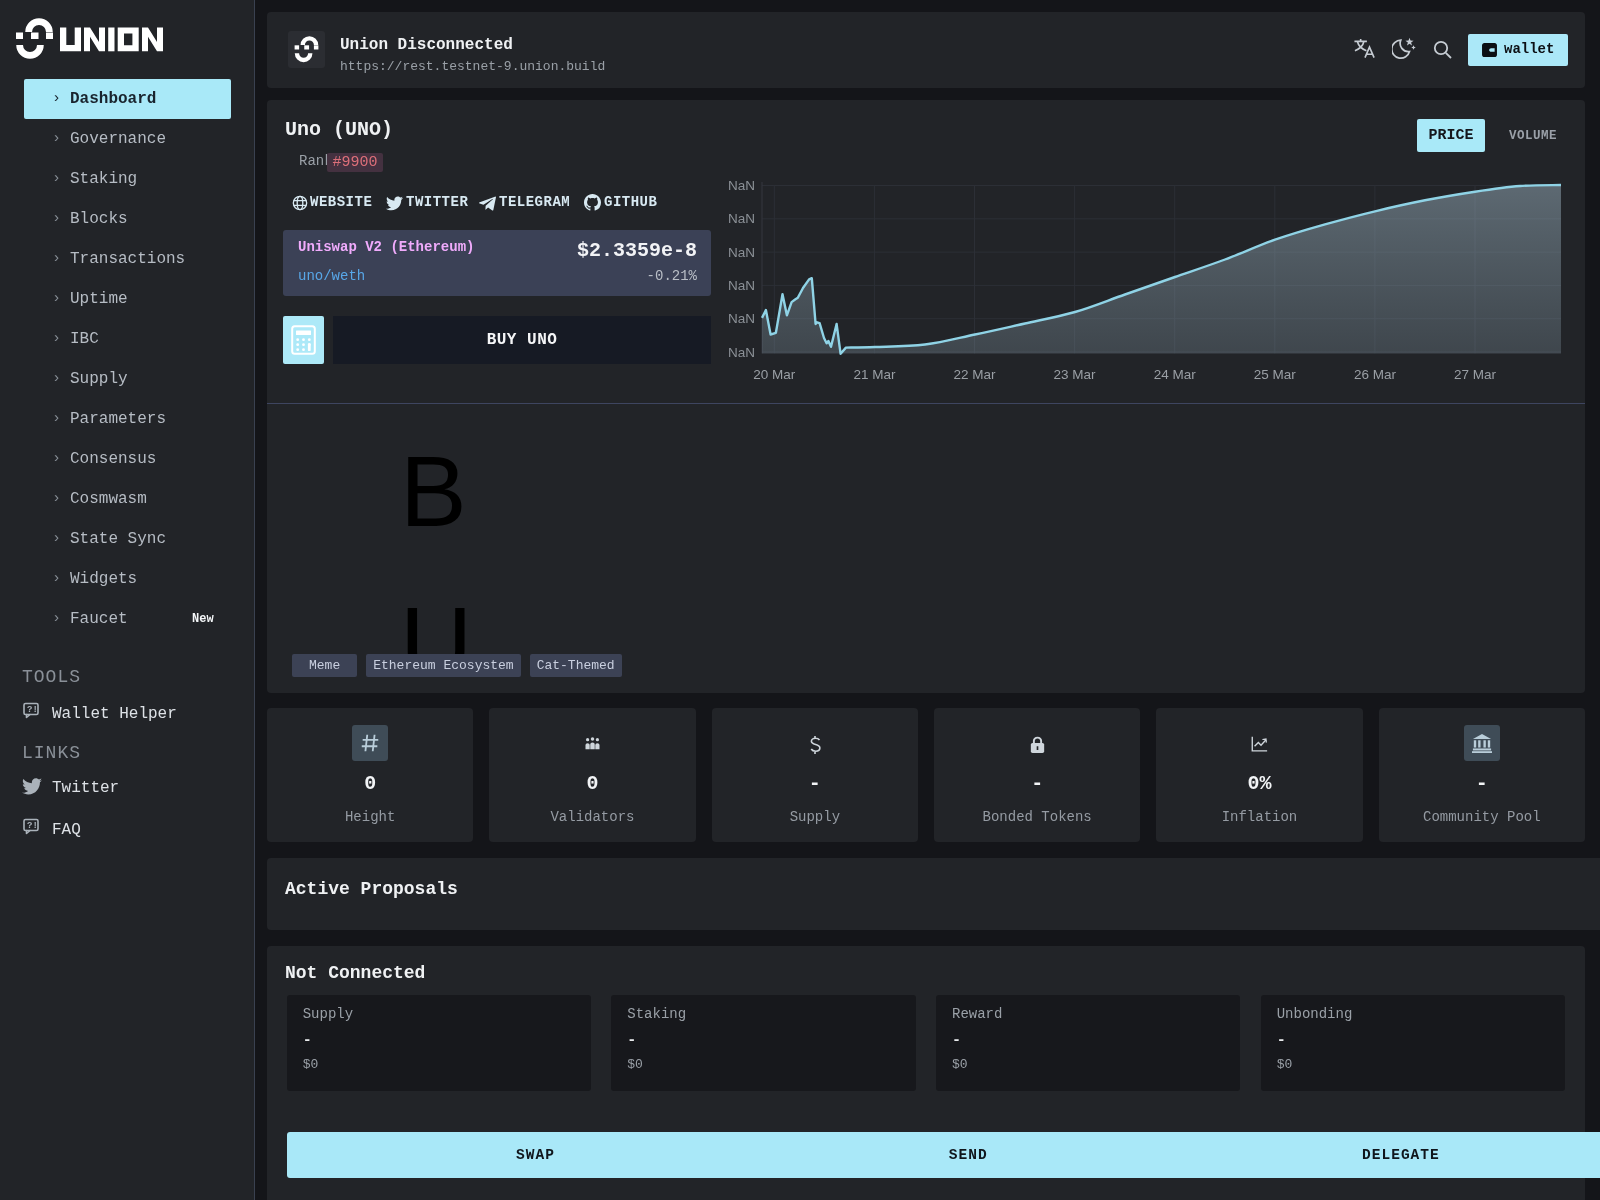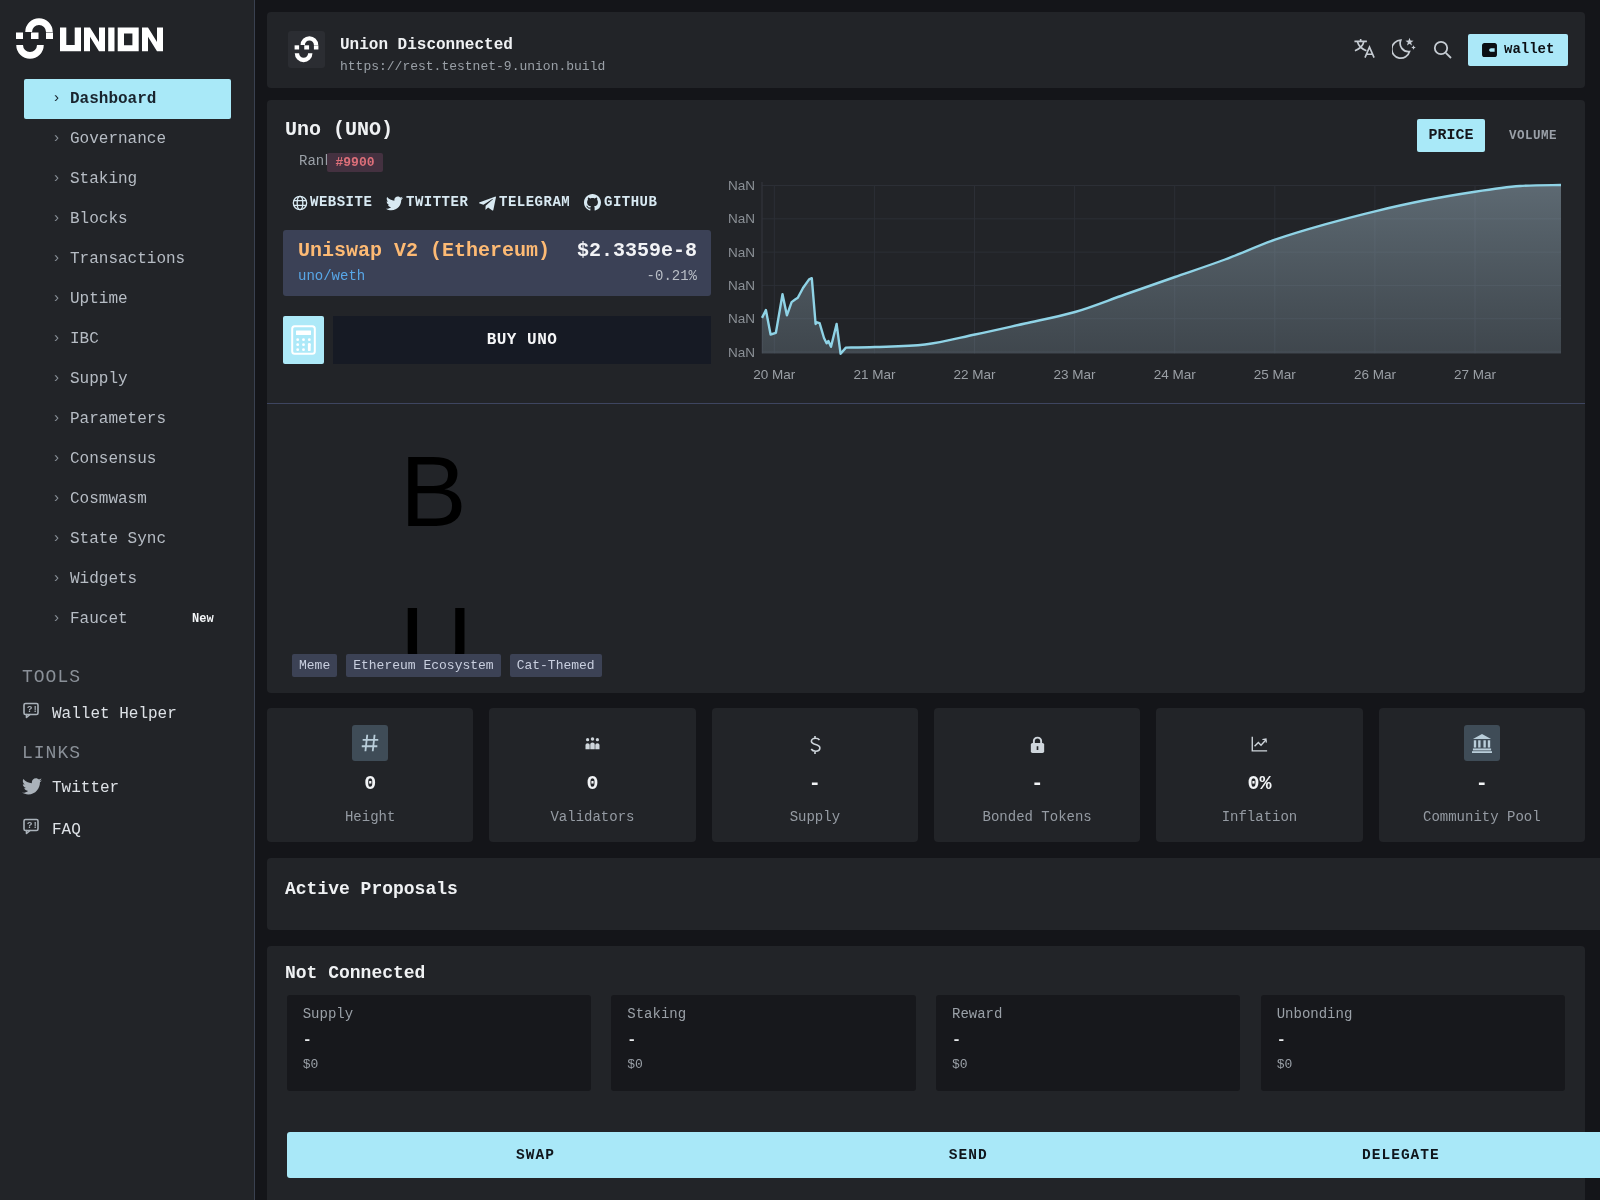--- a/index.html
+++ b/index.html
@@ -180,21 +180,21 @@
 
   <div class="card" style="left:267px;top:100px;width:1318px;height:593px;overflow:hidden;">
 
     <div class="abs sans" style="left:0;top:304px;width:1318px;height:250px;overflow:hidden;">
       <div style="position:absolute;left:133px;top:12px;font-size:100px;line-height:151px;color:#000;">B<br>U</div>
     </div>
 
     <div class="abs b white" style="left:18px;top:18px;font-size:20px;">Uno (UNO)</div>
 
     <div class="abs gray" style="left:32px;top:53px;font-size:14px;">Rank:</div>
-    <div class="abs" style="left:60px;top:53px;width:56px;height:19px;background:#443140;border-radius:2px;text-align:center;line-height:19px;font-size:13px;font-weight:bold;color:#dd6f79;">#9900</div>
+    <div class="abs" style="left:60px;top:53px;width:56px;height:19px;background:#443140;border-radius:2px;text-align:center;line-height:19px;font-size:15px;font-weight:normal;color:#dd6f79;">#9900</div>
 
     <svg class="abs" style="left:25px;top:95px;" width="16" height="16" viewBox="0 0 24 24" fill="none" stroke="#d8e9f2" stroke-width="2">
         <circle cx="12" cy="12" r="10"></circle>
         <ellipse cx="12" cy="12" rx="4.2" ry="10"></ellipse>
         <path d="M2.5 8.5h19M2.5 15.5h19"></path>
       </svg>
     <div class="abs b slink" style="left:43px;">WEBSITE</div>
     <svg class="abs" style="left:119px;top:96px;" width="17" height="15" viewBox="0 0 24 20" fill="#d8e9f2">
         <path d="M24 2.4c-.9.4-1.8.7-2.8.8 1-.6 1.8-1.6 2.2-2.7-1 .6-2 1-3.1 1.2C19.4.7 18.1 0 16.7 0c-2.7 0-4.9 2.2-4.9 4.9 0 .4 0 .8.1 1.1C7.8 5.8 4.1 3.9 1.7.9 1.2 1.7 1 2.5 1 3.4c0 1.7.9 3.2 2.2 4.1-.8 0-1.6-.2-2.2-.6v.1c0 2.4 1.7 4.4 3.9 4.8-.4.1-.8.2-1.3.2-.3 0-.6 0-.9-.1.6 2 2.4 3.4 4.6 3.4-1.7 1.3-3.8 2.1-6.1 2.1-.4 0-.8 0-1.2-.1 2.2 1.4 4.8 2.2 7.5 2.2 9.1 0 14-7.5 14-14v-.6c1-.7 1.8-1.6 2.5-2.5z"></path>
       </svg>
@@ -202,21 +202,21 @@
     <svg class="abs" style="left:212px;top:96px;" width="17" height="15" viewBox="0 0 24 20" fill="#d8e9f2">
         <path d="M23.9 1.7L20.3 18.8c-.3 1.2-1 1.5-2 .9l-5.5-4.1-2.7 2.6c-.3.3-.5.5-1.1.5l.4-5.6L19.6 3.9c.4-.4-.1-.6-.7-.2L6.3 11.6l-5.4-1.7c-1.2-.4-1.2-1.2.2-1.7L22.4.3c1-.4 1.8.2 1.5 1.4z"></path>
       </svg>
     <div class="abs b slink" style="left:232px;">TELEGRAM</div>
     <svg class="abs" style="left:317px;top:94px;" width="17" height="17" viewBox="0 0 16 16" fill="#d8e9f2">
         <path d="M8 0C3.58 0 0 3.58 0 8c0 3.54 2.29 6.53 5.47 7.59.4.07.55-.17.55-.38 0-.19-.01-.82-.01-1.49-2.01.37-2.53-.49-2.69-.94-.09-.23-.48-.94-.82-1.13-.28-.15-.68-.52-.01-.53.63-.01 1.08.58 1.23.82.72 1.21 1.87.87 2.33.66.07-.52.28-.87.51-1.07-1.78-.2-3.64-.89-3.64-3.95 0-.87.31-1.59.82-2.15-.08-.2-.36-1.02.08-2.12 0 0 .67-.21 2.2.82.64-.18 1.32-.27 2-.27s1.36.09 2 .27c1.53-1.04 2.2-.82 2.2-.82.44 1.1.16 1.92.08 2.12.51.56.82 1.27.82 2.15 0 3.07-1.87 3.75-3.65 3.95.29.25.54.73.54 1.48 0 1.07-.01 1.93-.01 2.2 0 .21.15.46.55.38A8.01 8.01 0 0016 8c0-4.42-3.58-8-8-8z"></path>
       </svg>
     <div class="abs b slink" style="left:337px;">GITHUB</div>
 
     <div class="abs" style="left:16px;top:130px;width:428px;height:66px;background:#3b4156;border-radius:3px;">
-      <div class="abs b" style="left:15px;top:9px;font-size:20px;color:#fdba74;">Uniswap V2 (Ethereum)</div>
+      <div class="abs b" style="left:15px;top:9px;font-size:14px;color:#f0abfc;">Uniswap V2 (Ethereum)</div>
       <div class="abs b" style="right:14px;top:9px;font-size:20px;color:#f2f3f6;">$2.3359e-8</div>
       <div class="abs" style="left:15px;top:38px;font-size:14px;color:#58a7e8;">uno/weth</div>
       <div class="abs" style="right:14px;top:38px;font-size:14px;color:#b9bec6;">-0.21%</div>
     </div>
 
     <div class="abs" style="left:16px;top:216px;width:41px;height:48px;background:#ade9f8;border-radius:2px;">
       <svg style="position:absolute;left:8px;top:9px;" width="25" height="30" viewBox="0 0 25 30" fill="none" stroke="#ffffff" stroke-width="2">
           <rect x="1.2" y="1.2" width="22.6" height="27.6" rx="2.5"></rect>
           <rect x="5" y="5.5" width="15" height="4.5" fill="#ffffff" stroke="none" rx="0.5"></rect>
           <g fill="#ffffff" stroke="none">
@@ -281,21 +281,21 @@
         <text x="474.7" y="209">24 Mar</text>
           <text x="574.8" y="209">25 Mar</text>
         <text x="674.9" y="209">26 Mar</text>
           <text x="775" y="209">27 Mar</text>
       </g>
     </svg>
 
     <div class="abs" style="left:0;top:303px;width:1318px;height:1px;background:#3e4560;"></div>
 
     <div class="abs" style="left:25px;top:556px;height:22px;">
-      <span style="background:#3c4255;color:#c9cfdf;font-size:13px;padding:4px 7px;border-radius:2px;margin-right:9px;">Meme</span><span style="background:#3c4255;color:#c9cfdf;font-size:13px;padding:4px 7px;border-radius:2px;margin-right:9px;">Ethereum Ecosystem</span><span style="background:#3c4255;color:#c9cfdf;font-size:13px;padding:4px 7px;border-radius:2px;">Cat-Themed</span>
+      <span style="background:#3c4255;color:#c9cfdf;font-size:13px;padding:4px 17px;border-radius:2px;margin-right:9px;">Meme</span><span style="background:#3c4255;color:#c9cfdf;font-size:13px;padding:4px 7px;border-radius:2px;margin-right:9px;">Ethereum Ecosystem</span><span style="background:#3c4255;color:#c9cfdf;font-size:13px;padding:4px 7px;border-radius:2px;">Cat-Themed</span>
     </div>
   </div>
 
   <div id="stats">
     <div class="card statc" style="left:267px;">
       <div class="iconbox">
           <svg width="22" height="22" viewBox="0 0 24 24" fill="none" stroke="#b9cdd9" stroke-width="2">
             <path d="M9 3L7 21M17 3l-2 18M4 8.5h17M3 15.5h17"></path>
           </svg>
         </div>

